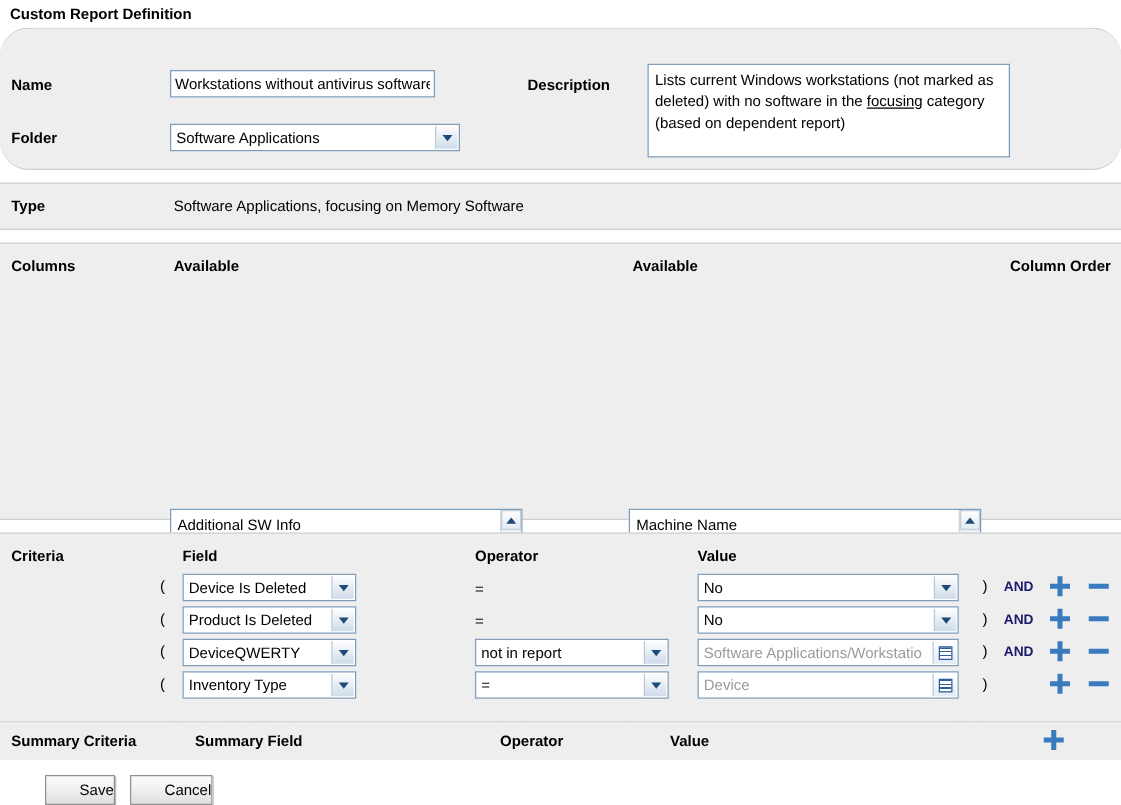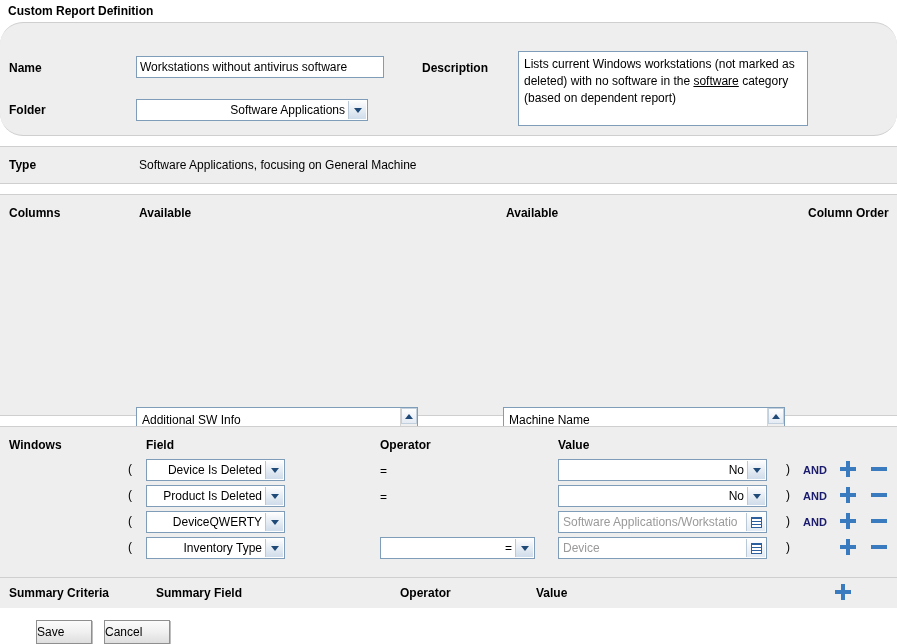--- a/index.html
+++ b/index.html
@@ -63,35 +63,34 @@
     border: 1px solid #7f9db9;
     background: #ffffff;
     padding: 2px 3px;
     box-sizing: border-box;
     color: #000;
   }
   #name-input {
     position: absolute;
     left: 136px;
     top: 33px;
-    width: 248px;
+    width: 212px;
     height: 22px;
   }
 
   
   .combo {
     position: relative;
     border: 1px solid #7f9db9;
     background: #ffffff;
     box-sizing: border-box;
     font-size: 12px;
     font-family: "Liberation Sans", sans-serif;
     display: inline-block;
     overflow: hidden;
-    text-align: right;
   }
   .combo .combo-text {
     display: block;
     padding: 3px 22px 3px 4px;
     white-space: nowrap;
     overflow: hidden;
     text-overflow: ellipsis;
     line-height: 15px;
     color: #000;
   }
@@ -383,21 +382,21 @@
   .push-btn {
     position: absolute;
     top: 12px;
     height: 24px;
     background: linear-gradient(to bottom, #fbfbfb 0%, #f0f0f0 50%, #dedede 100%);
     border: 1px solid #8f8f8f;
     box-sizing: border-box;
     font-family: "Liberation Sans", sans-serif;
     font-size: 12px;
     color: #000;
-    text-align: left;
+    text-align: right;
     line-height: 22px;
     box-shadow: 1px 1px 0 #bdbdbd;
   }
   #save-button { left: 36px; width: 56px; }
   #cancel-button { left: 104px; width: 66px; }
 </style>
 </head>
 <body>
 
 <div class="page">
@@ -411,28 +410,28 @@
 
     <div class="row-label" id="lbl-folder">Folder</div>
     <div class="combo" id="folder-combo">
       <span class="combo-text">Software Applications</span>
       <span class="combo-btn">
           <span class="arr"></span>
         </span>
     </div>
 
     <div class="row-label" id="lbl-description">Description</div>
-    <div id="description-box"><span>Lists current Windows workstations (not marked as deleted) with no software in the </span><span class="uline">software</span><span> category (based on dependent report)</span></div>
+    <div id="description-box"><span>Lists current Windows workstations (not marked as deleted) with no software in the </span><span class="uline">focusing</span><span> category (based on dependent report)</span></div>
   </div>
 
   <div style="height:10px;background:#ffffff;"></div>
 
   <div class="panel" id="type-panel">
     <div class="row-label" id="lbl-type">Type</div>
-    <div id="type-value">Software Applications, focusing on General Machine</div>
+    <div id="type-value">Software Applications, focusing on Memory Software</div>
   </div>
 
   <div style="height:10px;background:#ffffff;"></div>
 
   <div class="panel" id="columns-panel">
     <div class="row-label" id="lbl-columns">Columns</div>
     <div class="col-label" id="lbl-avail-left">Available</div>
     <div class="col-label" id="lbl-avail-right">Available</div>
     <div class="col-label" id="lbl-colorder">Column Order</div>
 
@@ -512,21 +511,21 @@
     <div class="sq-btn" style="left:847px; top:307px;">
       <svg width="11" height="11" viewBox="0 0 11 11">
           <polygon points="1,2 10,2 5.5,9" fill="#2d6bb0"></polygon>
         </svg>
     </div>
   </div>
 
   <div style="height:10px;background:#ffffff;"></div>
 
   <div class="panel" id="criteria-panel">
-    <div class="row-label" id="lbl-criteria">Windows</div>
+    <div class="row-label" id="lbl-criteria">Criteria</div>
     <div class="col-label" id="lbl-field">Field</div>
     <div class="col-label" id="lbl-operator">Operator</div>
     <div class="col-label" id="lbl-value">Value</div>
 
     <div class="crit-row" style="top:30px;">
       <span class="paren">(</span>
       <div class="combo crit-field">
         <span class="combo-text">Device Is Deleted</span>
         <span class="combo-btn">
             <span class="arr"></span>
@@ -581,20 +580,26 @@
         <span class="icon-pm">
             <span class="seg hbar"></span>
           </span>
       </div>
     </div>
 
     <div class="crit-row" style="top:82px;">
       <span class="paren">(</span>
       <div class="combo crit-field">
         <span class="combo-text">DeviceQWERTY</span>
+        <span class="combo-btn">
+            <span class="arr"></span>
+          </span>
+      </div>
+      <div class="combo crit-op">
+        <span class="combo-text">not in report</span>
         <span class="combo-btn">
             <span class="arr"></span>
           </span>
       </div>
       <div class="crit-value-input">
         <span class="vtext">Software Applications/Workstatio</span>
         <span class="picker-btn">
             <span class="lines"></span>
           </span>
       </div>

